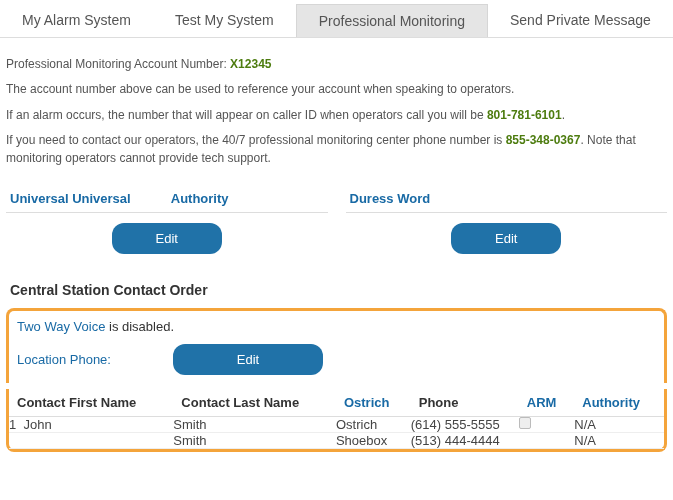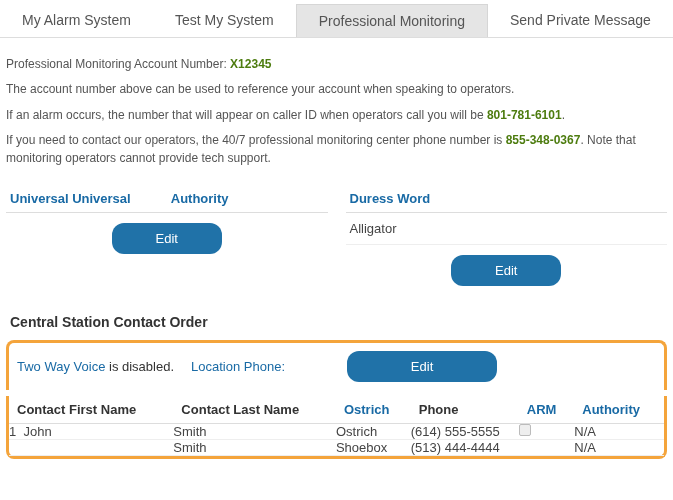--- a/index.html
+++ b/index.html
@@ -68,22 +68,22 @@
   .orange-box {
     border: 3px solid #f4a43b;
     border-radius: 8px;
   }
   .top-area {
     border-bottom: 0;
     border-bottom-left-radius: 0;
     border-bottom-right-radius: 0;
     padding: 8px 8px;
     display: flex;
-    flex-direction: row;
-    gap: 17px;
+    flex-direction: column;
+    gap: 10px;
   }
   .top-area .row {
     display: flex;
     align-items: center;
     gap: 20px;
   }
   .link-label { color: #196aa5; font-size: 13px; }
   .link-black { color: #333; font-size: 13px; }
 
   .contacts-box {
@@ -151,23 +151,20 @@
         <div class="card-h">Authority</div>
       </div>
       <div class="edit-btn-wrap">
         <button class="btn">Edit</button>
       </div>
     </div>
 
     <div class="card">
       <div class="card-headers">
         <div class="card-h">Duress Word</div>
-      </div>
-      <div class="card-row">
-        <div class="card-cell">Alligator</div>
       </div>
       <div class="edit-btn-wrap">
         <button class="btn">Edit</button>
       </div>
     </div>
 
   </div>
 
   <div class="section-title">Central Station Contact Order</div>
 

